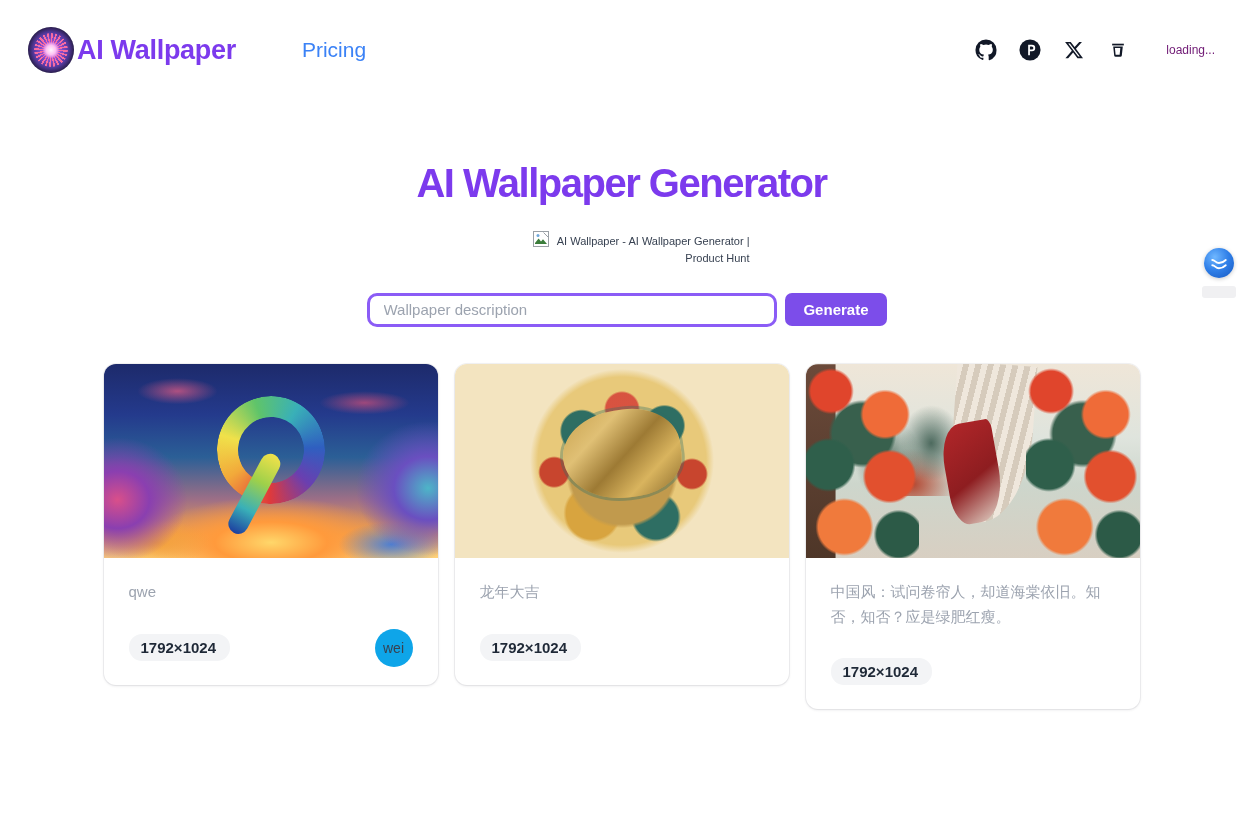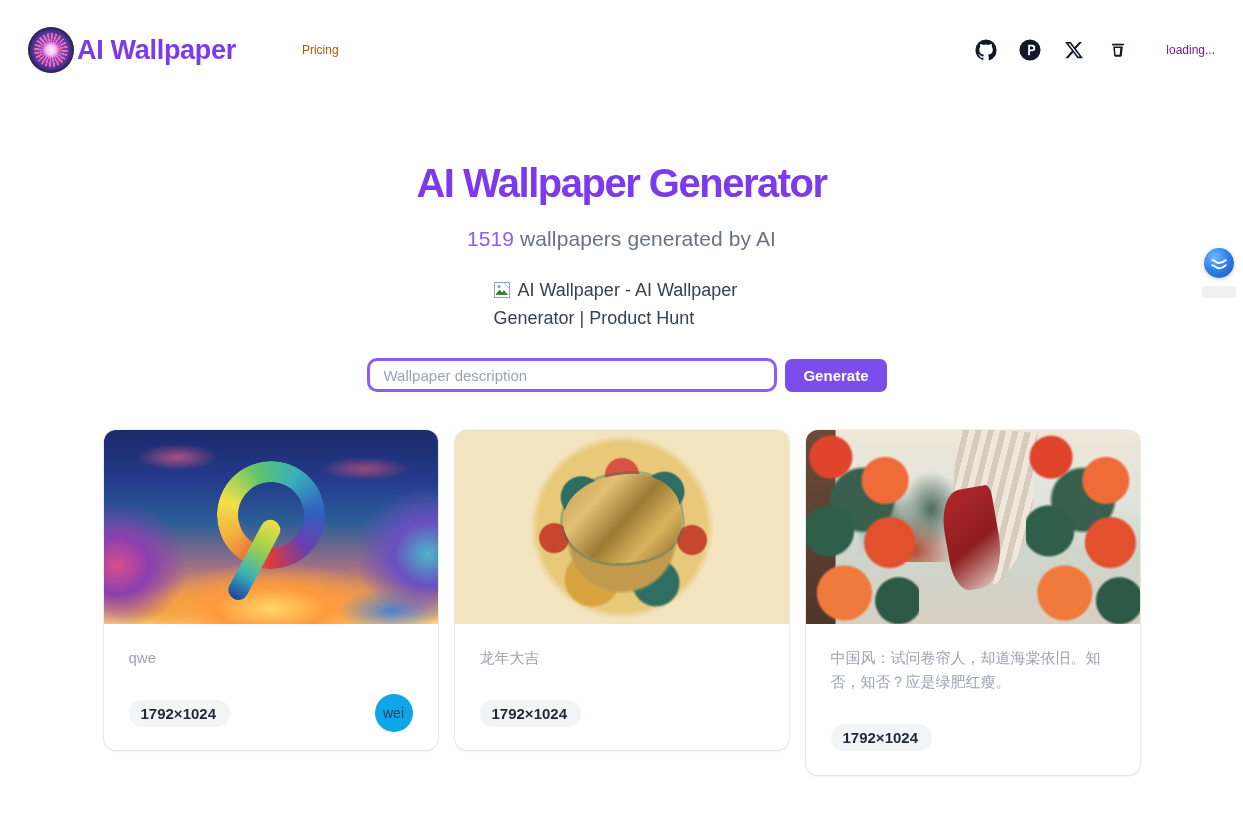--- a/index.html
+++ b/index.html
@@ -63,22 +63,22 @@
     color: #7c3aed;
     letter-spacing: -0.3px;
     white-space: nowrap;
   }
   .nav-links {
     display: flex;
     align-items: center;
     margin-left: 64px;
   }
   .nav-link {
-    font-size: 12px;
-    color: #a16207;
+    font-size: 21px;
+    color: #3b82f6;
     text-decoration: none;
     padding: 6px 2px;
     white-space: nowrap;
   }
   .header-right {
     margin-left: auto;
     display: flex;
     align-items: center;
     gap: 20px;
   }
@@ -116,24 +116,24 @@
     font-size: 21px;
     color: #6b7280;
     letter-spacing: .1px;
   }
   .hero-sub .count { color: #8b5cf6; }
 
   
   .ph-badge {
     margin: 26px auto 16px;
     width: 256px;
-    font-size: 18px;
+    font-size: 11px;
     line-height: 1.55;
     color: #374151;
-    text-align: left;
+    text-align: right;
     position: relative;
     padding-left: 0;
   }
   .ph-badge .broken-img {
     display: inline-block;
     width: 16px;
     height: 16px;
     vertical-align: -2px;
     margin-right: 8px;
     position: relative;
@@ -439,23 +439,20 @@
         <path d="M5.6 7.2h12.8l-1.3 12.1a2 2 0 0 1-2 1.8H8.9a2 2 0 0 1-2-1.8L5.6 7.2zm2.3 2 .9 9h5.4l.9-9H7.9z"></path>
       </svg>
     </span>
     <span class="loading-text">loading...</span>
   </div>
 </div>
 
 <div class="hero">
   <h1 class="hero-title">AI Wallpaper Generator</h1>
 
-  <div class="hero-sub">
-    <span class="count">1519</span><span> wallpapers generated by AI</span>
-  </div>
 
   <div class="ph-badge">
     <span class="broken-img">
       <svg width="16" height="16" viewBox="0 0 16 16" aria-hidden="true">
         <rect x="0.5" y="0.5" width="15" height="15" fill="#ffffff" stroke="#9aa0a6"></rect>
         <path d="M2 12l3.6-4.4 2.4 2.9 2-2.2L14 13H2z" fill="#3b7d3b"></path>
         <circle cx="5" cy="4.6" r="1.5" fill="#6fa8dc"></circle>
         <path d="M10.5 1.5L15 6" stroke="#9aa0a6"></path>
       </svg>
     </span><span>AI Wallpaper - AI Wallpaper Generator | Product Hunt</span>

